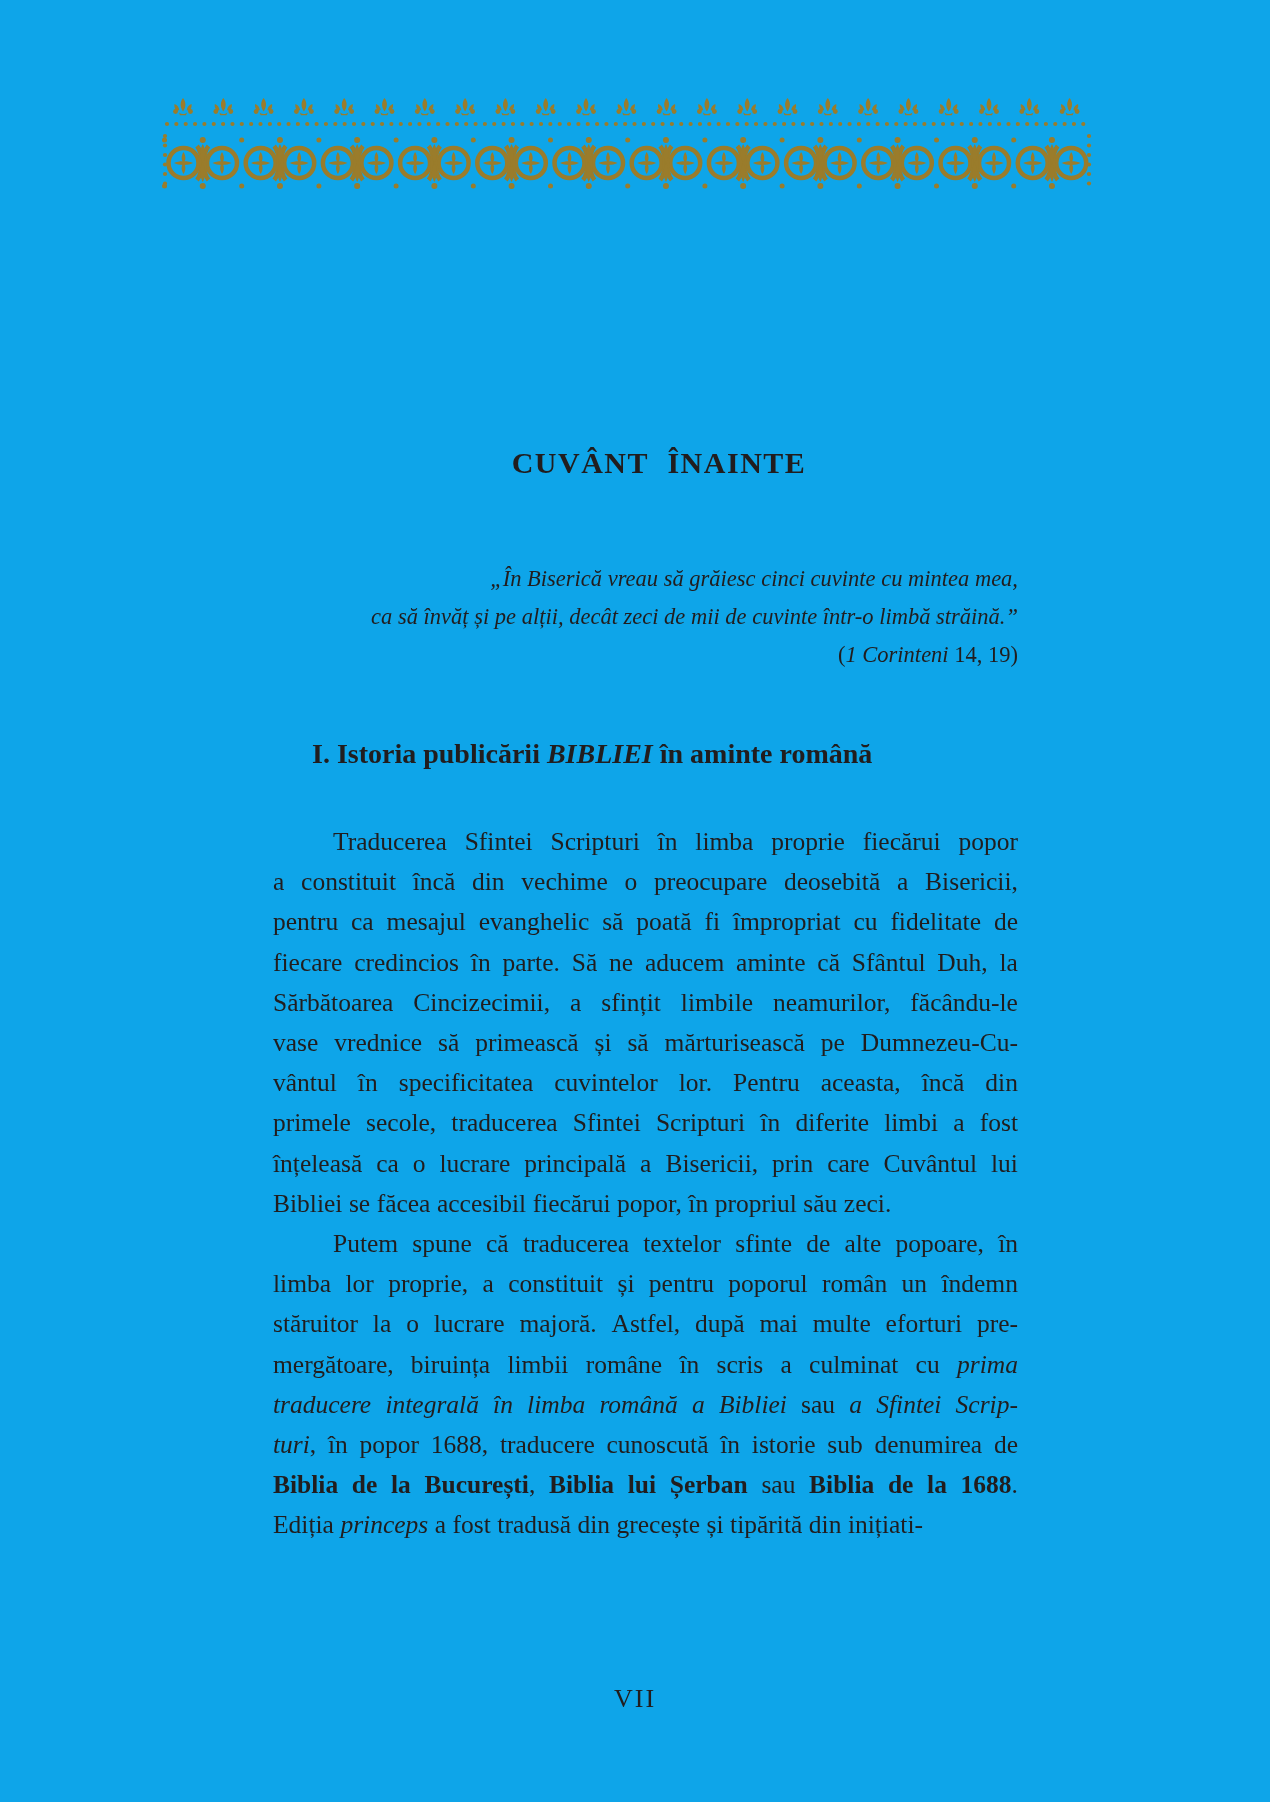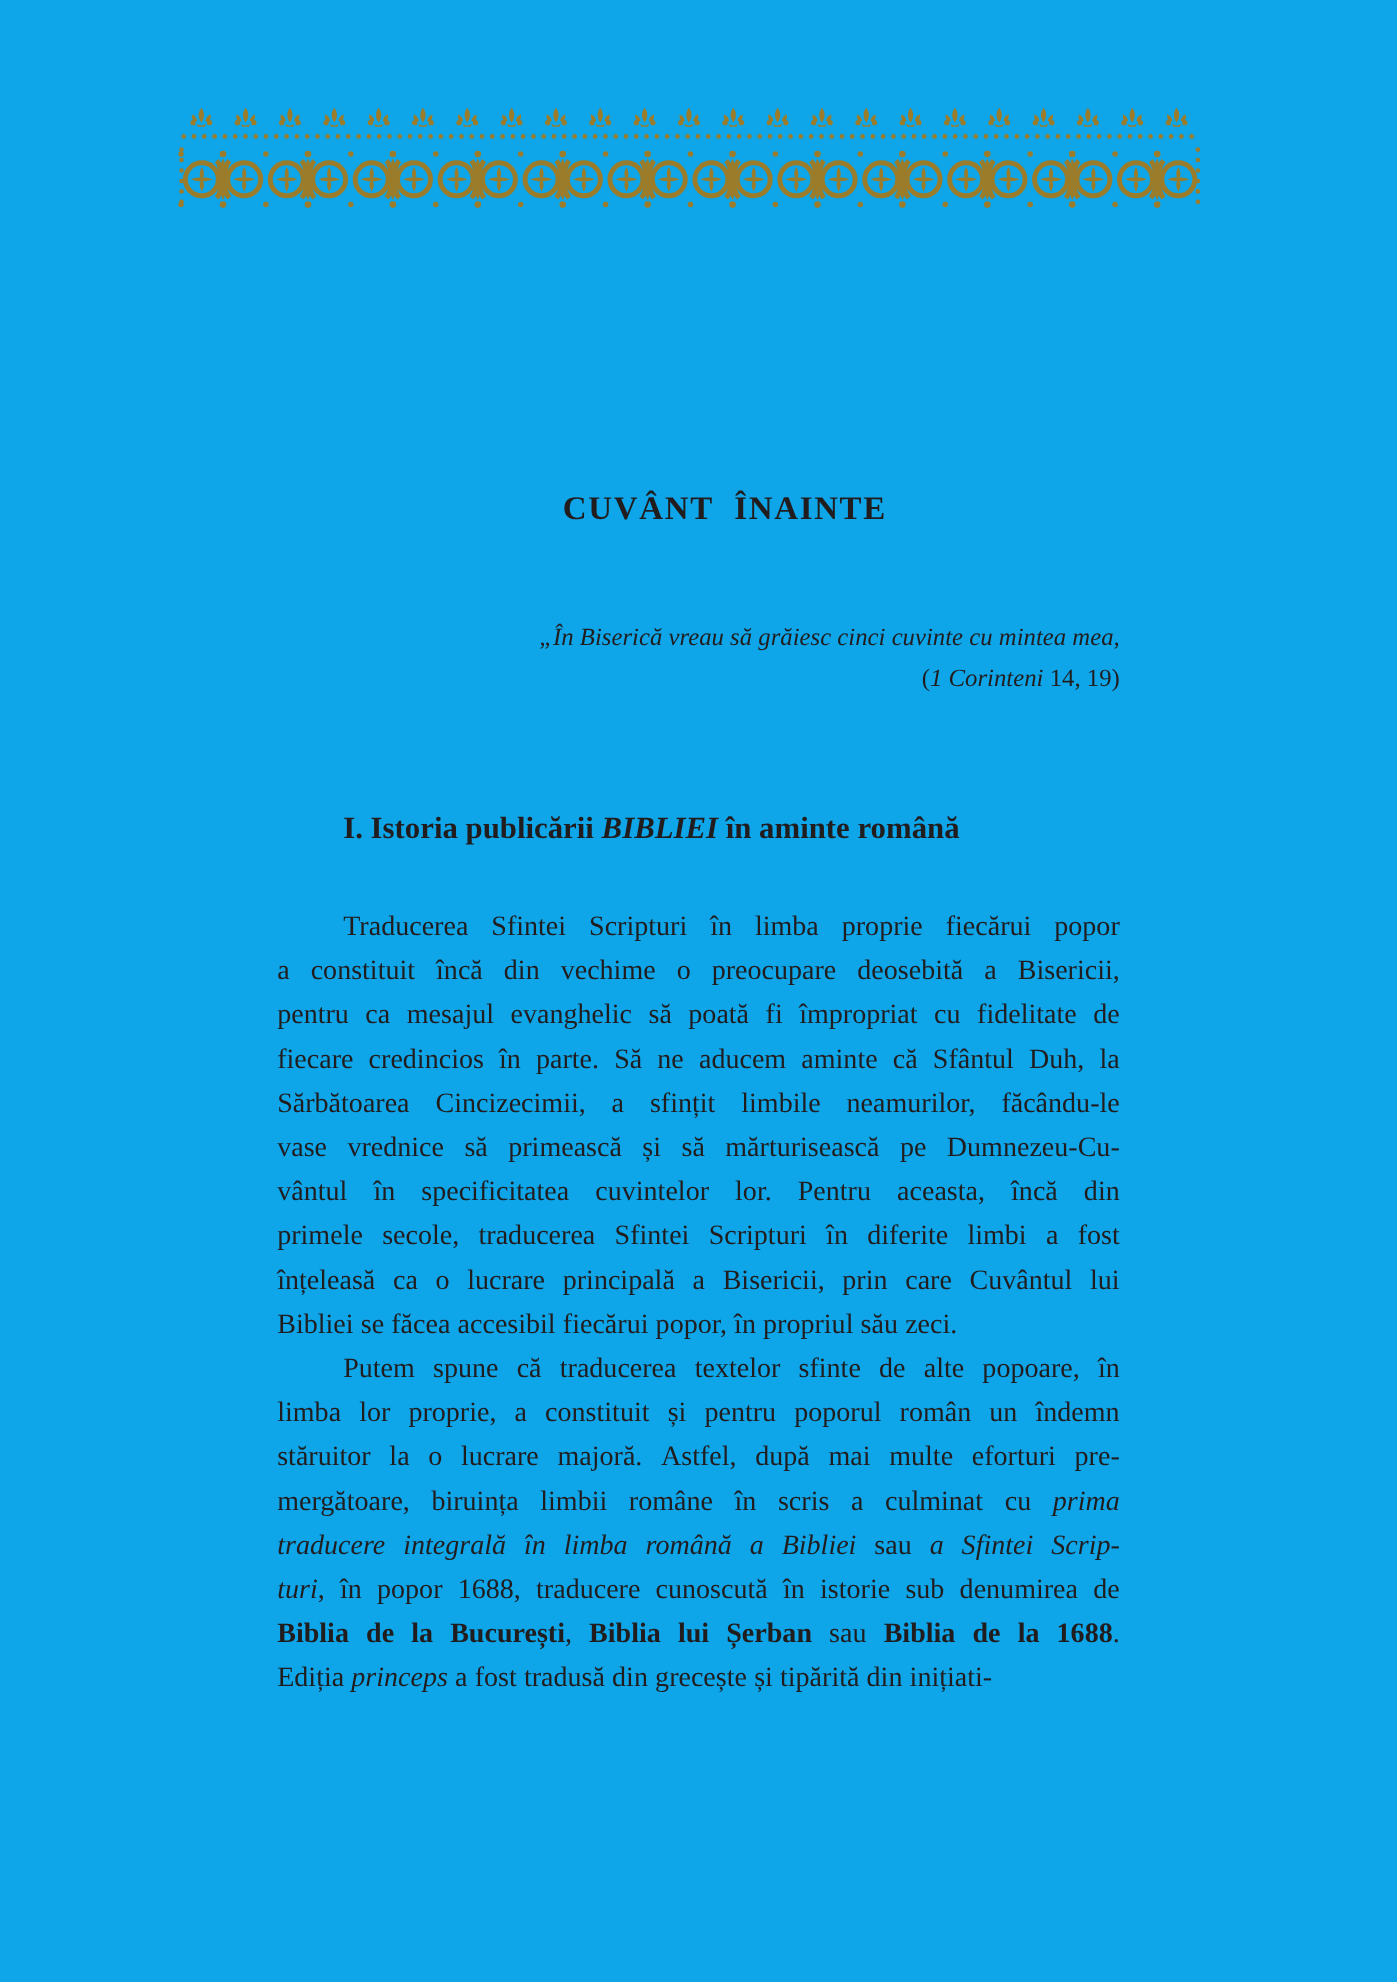--- a/index.html
+++ b/index.html
@@ -31,21 +31,21 @@
   .heading {
     position: absolute; left: 252px; top: 738px; width: 766px;
     font-weight: bold; font-size: 28px; text-indent: 60px;
   }
   .heading .bi { font-style: italic; }
 
   .body-text {
     position: absolute; left: 252px; top: 822px; width: 766px;
     font-size: 25.5px; line-height: 40.2px;
   }
-  .line { display: flex; justify-content: space-between; }
+  .line { display: flex; justify-content: space-between; margin-left: 21px; }
   .line.plast { justify-content: flex-start; gap: 6.5px; }
   .line.first .word:first-child { margin-left: 60px; }
   .word { white-space: pre; }
   .i  { font-style: italic; }
   .bi { font-weight: bold; }
 
   .pagenum {
     position: absolute; left: 252px; top: 1684px; width: 766px;
     text-align: center; font-size: 26px; letter-spacing: 2px;
   }
@@ -233,20 +233,21 @@
       <circle cx="3" cy="78" r="2.1" fill="#9a7c2b"></circle>
       <circle cx="927" cy="78" r="2.1" fill="#9a7c2b"></circle>
       <circle cx="3" cy="87.5" r="2.1" fill="#9a7c2b"></circle>
       <circle cx="927" cy="87.5" r="2.1" fill="#9a7c2b"></circle>
     </svg>
 
   <div class="title">CUVÂNT ÎNAINTE</div>
 
   <div class="epigraph">
     <div>„În Biserică vreau să grăiesc cinci cuvinte cu mintea mea,</div>
+    <div>ca să învăț și pe alții, decât zeci de mii de cuvinte într-o limbă străină.”</div>
     <div><span class="up">(</span><span>1 Corinteni</span><span class="up"> 14, 19)</span></div>
   </div>
 
   <div class="heading"><span>I. Istoria publicării </span><span class="bi">BIBLIEI</span><span> în aminte română</span></div>
 
   <div class="body-text">
       <div class="line first">
         <span class="word">Traducerea</span>
         <span class="word">Sfintei</span>
         <span class="word">Scripturi</span>
@@ -461,14 +462,15 @@
         <span class="word">tradusă</span>
         <span class="word">din</span>
         <span class="word">grecește</span>
         <span class="word">și</span>
         <span class="word">tipărită</span>
         <span class="word">din</span>
         <span class="word">inițiati-</span>
       </div>
     </div>
 
+  <div class="pagenum">VII</div>
 
 </div>
 
 </body></html>

